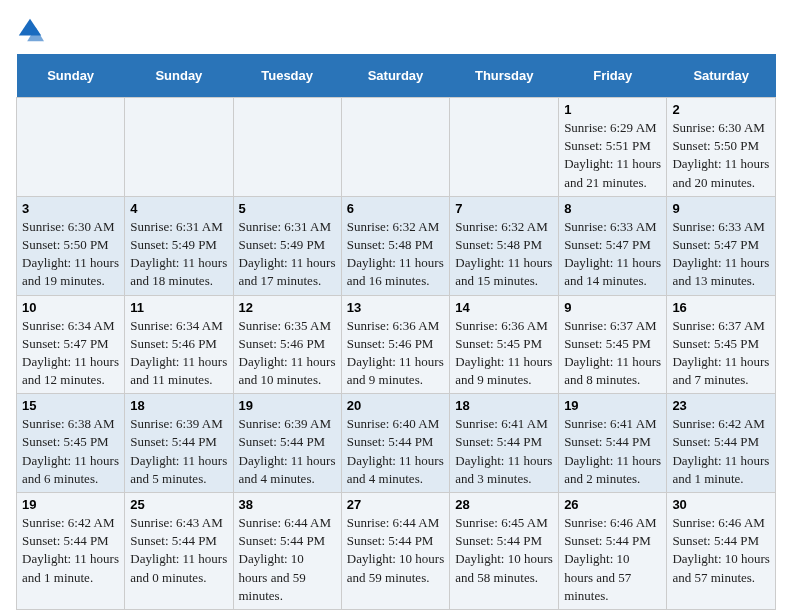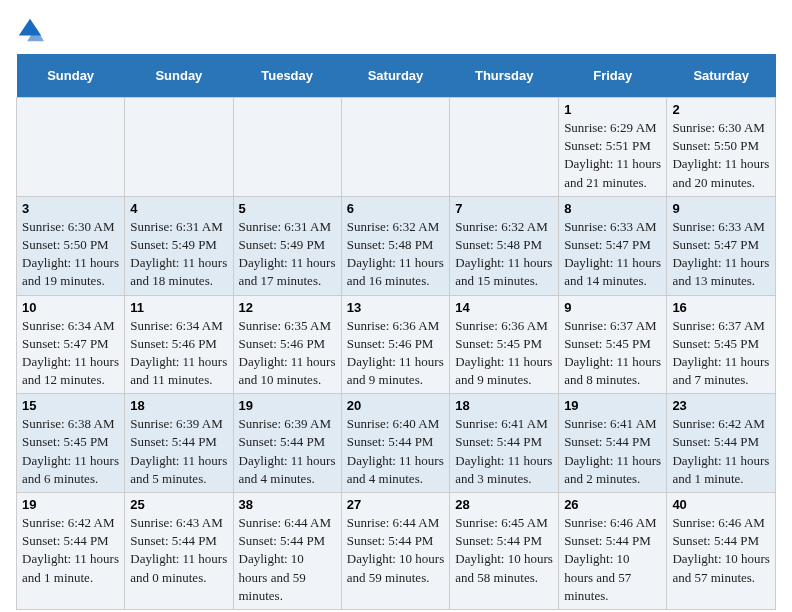--- a/index.html
+++ b/index.html
@@ -245,18 +245,18 @@
         </td>
         <td>
           <span class="day-num">28</span>
           <div class="day-info">Sunrise: 6:45 AM<br>Sunset: 5:44 PM<br>Daylight: 10 hours and 58 minutes.</div>
         </td>
         <td>
           <span class="day-num">26</span>
           <div class="day-info">Sunrise: 6:46 AM<br>Sunset: 5:44 PM<br>Daylight: 10 hours and 57 minutes.</div>
         </td>
         <td>
-          <span class="day-num">40</span>
+          <span class="day-num">30</span>
           <div class="day-info">Sunrise: 6:46 AM<br>Sunset: 5:44 PM<br>Daylight: 10 hours and 57 minutes.</div>
         </td>
       </tr>
     </tbody>
 </table>
 
 </body></html>

